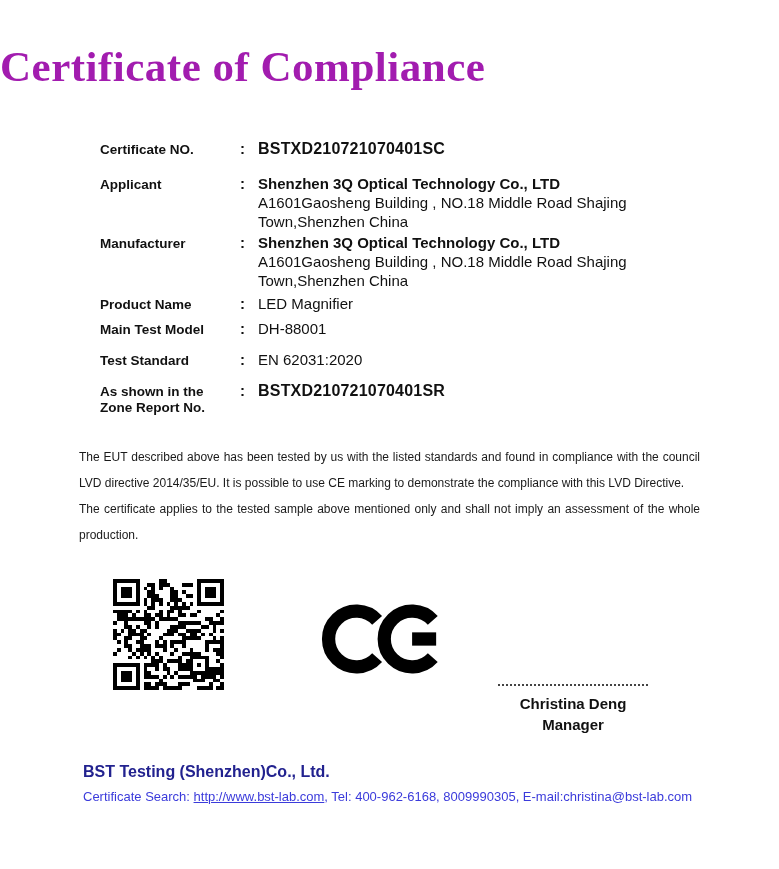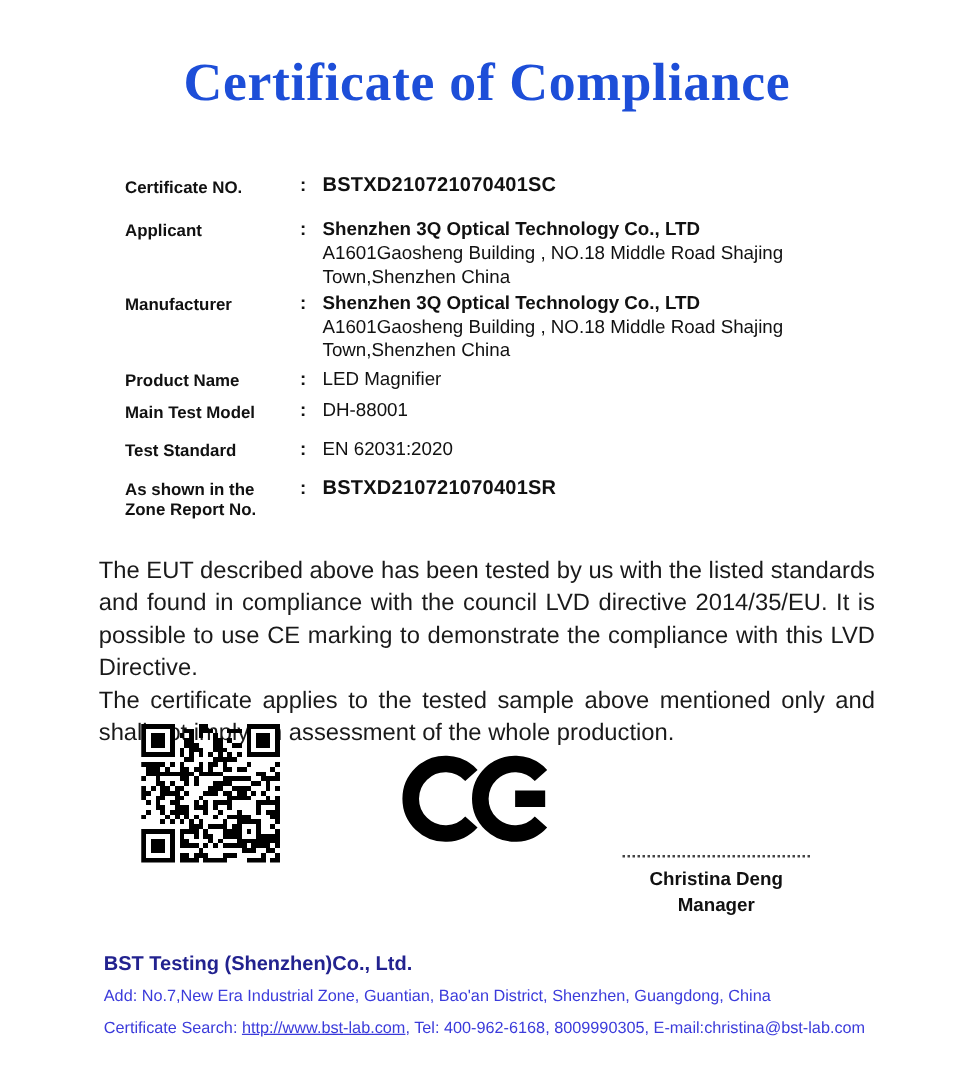--- a/index.html
+++ b/index.html
@@ -8,26 +8,26 @@
     width:779px;height:869px;
     background:#ffffff;
     font-family:"Liberation Sans",sans-serif;
     color:#1a1a1a;
     overflow:hidden;
     box-sizing:border-box;
     padding-top:42px;
   }
   .title{
     margin:0;
-    text-align:center;
+    text-align:left;
     font-family:"Liberation Serif",serif;
     font-weight:bold;
     font-size:43px;
     letter-spacing:0.5px;
-    color:#1d4ed8;
+    color:#a21caf;
   }
   
   .fields{margin:48px 78px 0 100px;}
   .frow{display:flex;align-items:flex-start;}
   .flabel{
     width:140px;flex:0 0 140px;
     font-weight:bold;font-size:13.5px;line-height:16px;
     padding-top:3px;color:#111;
   }
   .fcolon{
@@ -39,21 +39,21 @@
   .big-code{font-weight:bold;font-size:16px;letter-spacing:0.2px;}
   .mb14{margin-bottom:16px;}
   .mb2{margin-bottom:2px;}
   .mb4{margin-bottom:4px;}
   .mb6{margin-bottom:6px;align-items:flex-end;}
   .mb12{margin-bottom:12px;}
   .center-y{align-items:flex-start;}
   
   .body-text{margin:28px 79px 0 79px;}
   .body-text p{
-    margin:0;font-size:19px;line-height:26px;
+    margin:0;font-size:12px;line-height:26px;
     text-align:justify;color:#1a1a1a;
   }
   
   .qr{position:absolute;left:113px;top:579px;width:111px;height:111px;}
   .ce{position:absolute;left:321px;top:601px;height:76px;width:124px;}
   .signature{
     position:absolute;left:488px;top:684px;width:170px;
     text-align:center;font-weight:bold;font-size:15px;line-height:21px;color:#111;
   }
   .sig-line{
@@ -476,17 +476,16 @@
   </svg>
 
   <div class="signature">
     <div class="sig-line"></div>
     <div>Christina Deng</div>
     <div>Manager</div>
   </div>
 
   <div class="footer">
     <div class="footer-company">BST Testing (Shenzhen)Co., Ltd.</div>
-    <div class="footer-line">Add: No.7,New Era Industrial Zone, Guantian, Bao'an District, Shenzhen, Guangdong, China</div>
     <div class="footer-line"><span>Certificate Search: </span><span class="url">http://www.bst-lab.com</span><span>, Tel: 400-962-6168, 8009990305, E-mail:christina@bst-lab.com</span></div>
   </div>
 
 </div>
 
 </body></html>

